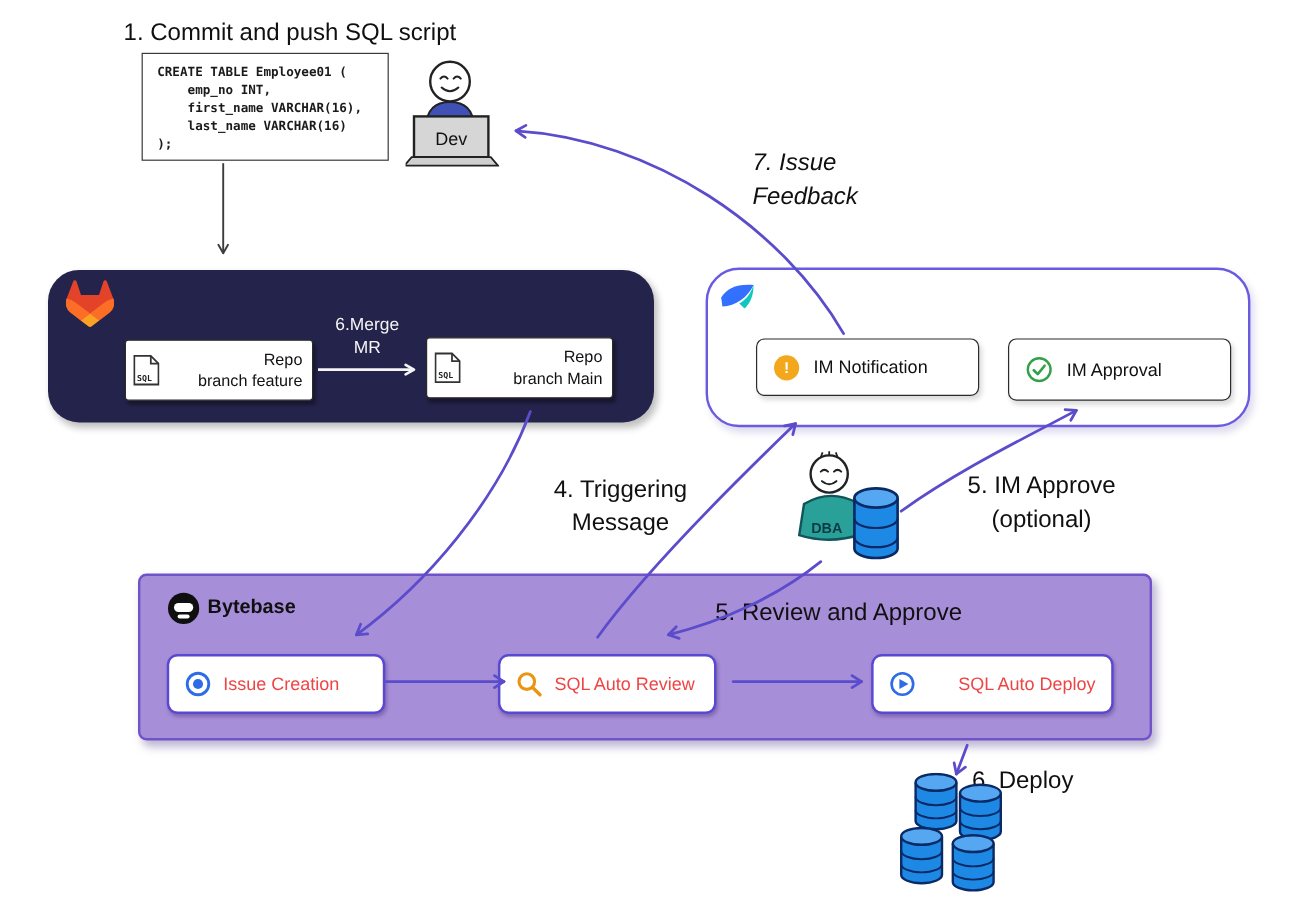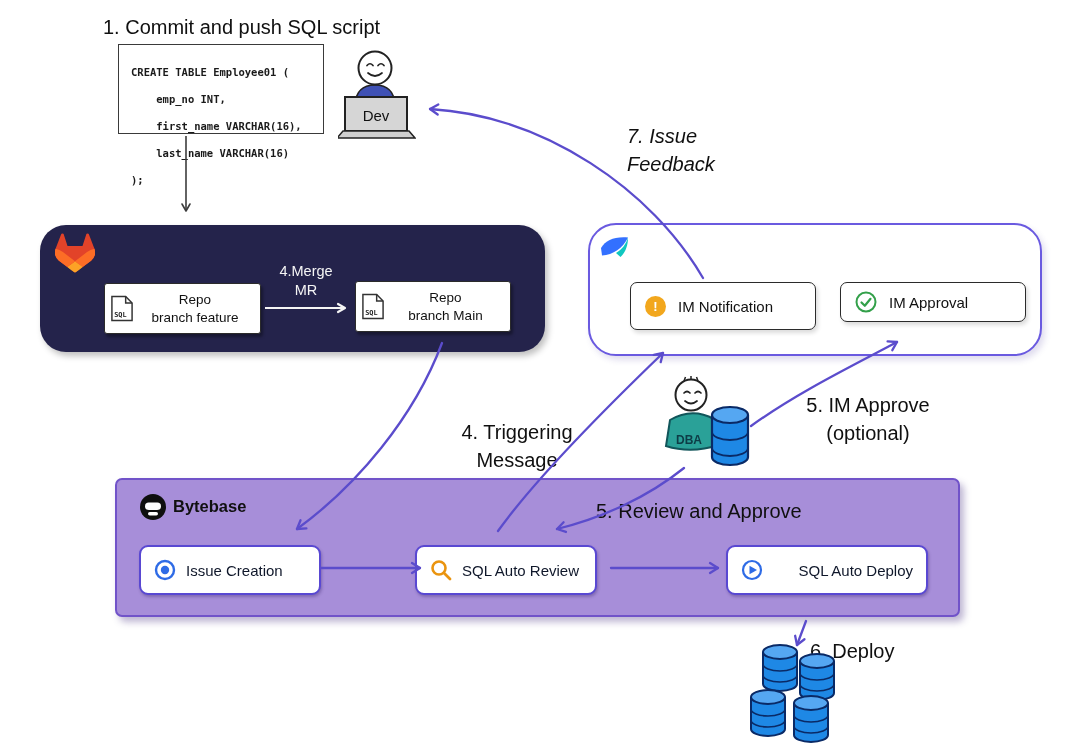--- a/index.html
+++ b/index.html
@@ -22,41 +22,41 @@
     left:115px; top:478px; width:845px; height:139px;
     background:#a78ed9; border:2.5px solid #7153c9; border-radius:7px;
     box-shadow:4px 5px 7px rgba(70,45,130,0.35);
   }
   .node {
     position:absolute; box-sizing:border-box; display:flex; align-items:center;
     background:#fff; z-index:3;
   }
   .repo-node { border:1.8px solid #2b2b2b; border-radius:3px; padding:0 8px 0 6px; gap:5px;
     box-shadow:2px 3px 3px rgba(0,0,0,0.35); }
-  .repo-label { flex:1; text-align:center; font-size:13.5px; color:#111; line-height:1.3; white-space:pre-line; }
+  .repo-label { flex:1; text-align:right; font-size:13.5px; color:#111; line-height:1.3; white-space:pre-line; }
   .im-node { border:1.8px solid #2b2b2b; border-radius:7px; padding:0 14px; gap:12px;
     font-size:15px; color:#111; box-shadow:2px 3px 4px rgba(0,0,0,0.14); }
   .bb-node { border:2.2px solid #5948d2; border-radius:9px; padding:0 13px; gap:10px;
-    font-size:15px; color:#0f172a; font-weight:500; box-shadow:1px 2px 3px rgba(40,20,90,0.3); }
+    font-size:15px; color:#ef4444; font-weight:500; box-shadow:1px 2px 3px rgba(40,20,90,0.3); }
   .label {
     position:absolute; font-size:20px; color:#101010; line-height:1.38;
     white-space:pre-line; z-index:4;
   }
   .tc { text-align:center; }
   .merge-label { position:absolute; color:#f5f5f5; font-size:14.5px; text-align:center;
     white-space:pre-line; line-height:1.3; z-index:4; }
   .bb-title { position:absolute; font-size:16.5px; font-weight:600; color:#101010; z-index:4; }
   .code-box {
     position:absolute; left:118px; top:44px; width:206px; height:90px;
     background:#fff; border:1.7px solid #3a3a3a; box-sizing:border-box;
     padding:8px 6px 6px 12px; z-index:4;
   }
   .code-line {
     font-family:"DejaVu Sans Mono", monospace; font-size:10.5px; font-weight:700;
-    color:#1a1a1a; white-space:pre; line-height:1.42;margin-top:12px;
+    color:#1a1a1a; white-space:pre; line-height:1.42;
   }
   .alert-icon {
     width:21px; height:21px; border-radius:50%; background:#f2a71d; color:#fff;
     font-weight:bold; font-size:13px; display:flex; align-items:center; justify-content:center;
     flex:0 0 auto;
   }
   .fig { position:absolute; z-index:12; }
   .arrows { position:absolute; left:0; top:0; z-index:10; pointer-events:none; }
   .ap { stroke:#5b4ccc; stroke-width:2.3; fill:none; stroke-linecap:round; }
   .ab { stroke:#3d3d3d; stroke-width:1.6; fill:none; }
@@ -100,21 +100,21 @@
     <div class="node repo-node" style="left:64px; top:58px; width:157px; height:51px;">
       <svg width="22" height="27" viewBox="0 0 24 28">
         <path d="M1,1 h15 l7,7 v19 h-22 z" fill="#fff" stroke="#333" stroke-width="1.6"></path>
         <path d="M16,1 v7 h7" fill="none" stroke="#333" stroke-width="1.6"></path>
         <text class="mono" x="3.5" y="23.5" font-size="7.5" font-weight="bold" fill="#222">SQL</text>
       </svg>
       <div class="repo-label">Repo
 branch feature</div>
     </div>
 
-    <div class="merge-label" style="left:222px; top:37px; width:88px;">4.Merge
+    <div class="merge-label" style="left:222px; top:37px; width:88px;">6.Merge
 MR</div>
 
     <div class="node repo-node" style="left:315px; top:56px; width:156px; height:51px;">
       <svg width="22" height="27" viewBox="0 0 24 28">
         <path d="M1,1 h15 l7,7 v19 h-22 z" fill="#fff" stroke="#333" stroke-width="1.6"></path>
         <path d="M16,1 v7 h7" fill="none" stroke="#333" stroke-width="1.6"></path>
         <text class="mono" x="3.5" y="23.5" font-size="7.5" font-weight="bold" fill="#222">SQL</text>
       </svg>
       <div class="repo-label">Repo
 branch Main</div>
@@ -125,21 +125,21 @@
     <svg style="position:absolute; left:9px; top:10px;" width="32" height="28" viewBox="0 0 32 28">
       <path d="M2,13 C7,5 15,1.5 29,2.5 C24,13 14,20 3,20.5 Z" fill="#3370ff"></path>
       <path d="M29,2.5 C27,9 23,14.5 17,18 L21.5,22 C26.5,17.5 29,10.5 29,2.5 Z" fill="#10c7c0"></path>
     </svg>
 
     <div class="node im-node" style="left:40px; top:57px; width:186px; height:48px;">
       <div class="alert-icon">!</div>
       <span>IM Notification</span>
     </div>
 
-    <div class="node im-node" style="left:250px; top:57px; width:186px; height:40px;">
+    <div class="node im-node" style="left:250px; top:57px; width:186px; height:52px;">
       <svg width="22" height="22" viewBox="0 0 22 22">
         <circle cx="11" cy="11" r="9.5" fill="#fff" stroke="#33a04a" stroke-width="2"></circle>
         <path d="M6.5,11.5 L9.8,14.8 L15.5,7.8" fill="none" stroke="#33a04a" stroke-width="2.2" stroke-linecap="round" stroke-linejoin="round"></path>
       </svg>
       <span>IM Approval</span>
     </div>
   </div>
 
   <div class="container bytebase-container">
     <svg style="position:absolute; left:22px; top:13px;" width="28" height="28" viewBox="0 0 28 28">
@@ -208,21 +208,21 @@
     </g>
     <g transform="translate(44,52)">
       <path d="M0,7 v32 a17,7 0 0 0 34,0 v-32" fill="#1e88e5" stroke="#0a2a66" stroke-width="2"></path>
       <ellipse cx="17" cy="7" rx="17" ry="7" fill="#55a7f2" stroke="#0a2a66" stroke-width="2"></ellipse>
       <path d="M0,19 a17,7 0 0 0 34,0 M0,30 a17,7 0 0 0 34,0" fill="none" stroke="#0a2a66" stroke-width="1.6"></path>
     </g>
   </svg>
 
   <div class="label" style="left:627px; top:123px;font-style:italic;">7. Issue
 Feedback</div>
-  <div class="label tc" style="left:457px; top:395px; width:120px;margin-top:24px;">4. Triggering
+  <div class="label tc" style="left:457px; top:395px; width:120px;">4. Triggering
 Message</div>
   <div class="label tc" style="left:803px; top:392px; width:130px;">5. IM Approve
 (optional)</div>
   <div class="label" style="left:810px; top:638px;">6. Deploy</div>
 
   <svg class="arrows" width="1080" height="753">
     <defs>
       <marker id="ah-purple" markerWidth="14" markerHeight="14" refX="10" refY="7" orient="auto" markerUnits="userSpaceOnUse">
         <path d="M2,2 L10,7 L2,12" fill="none" stroke="#5b4ccc" stroke-width="2.3" stroke-linecap="round" stroke-linejoin="round"></path>
       </marker>

